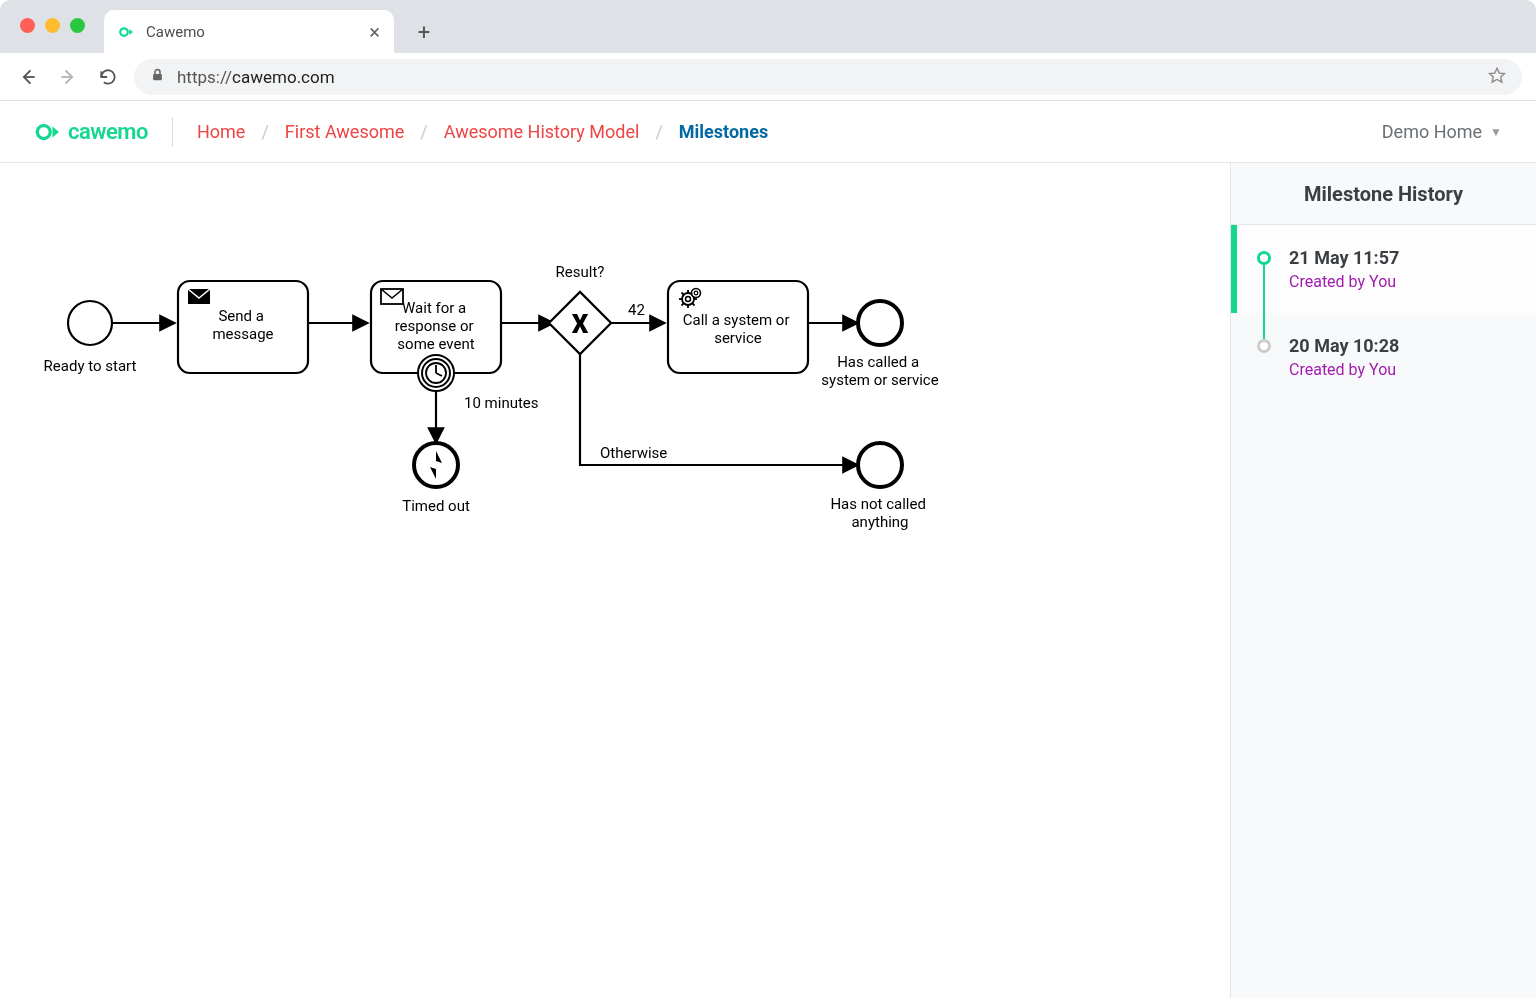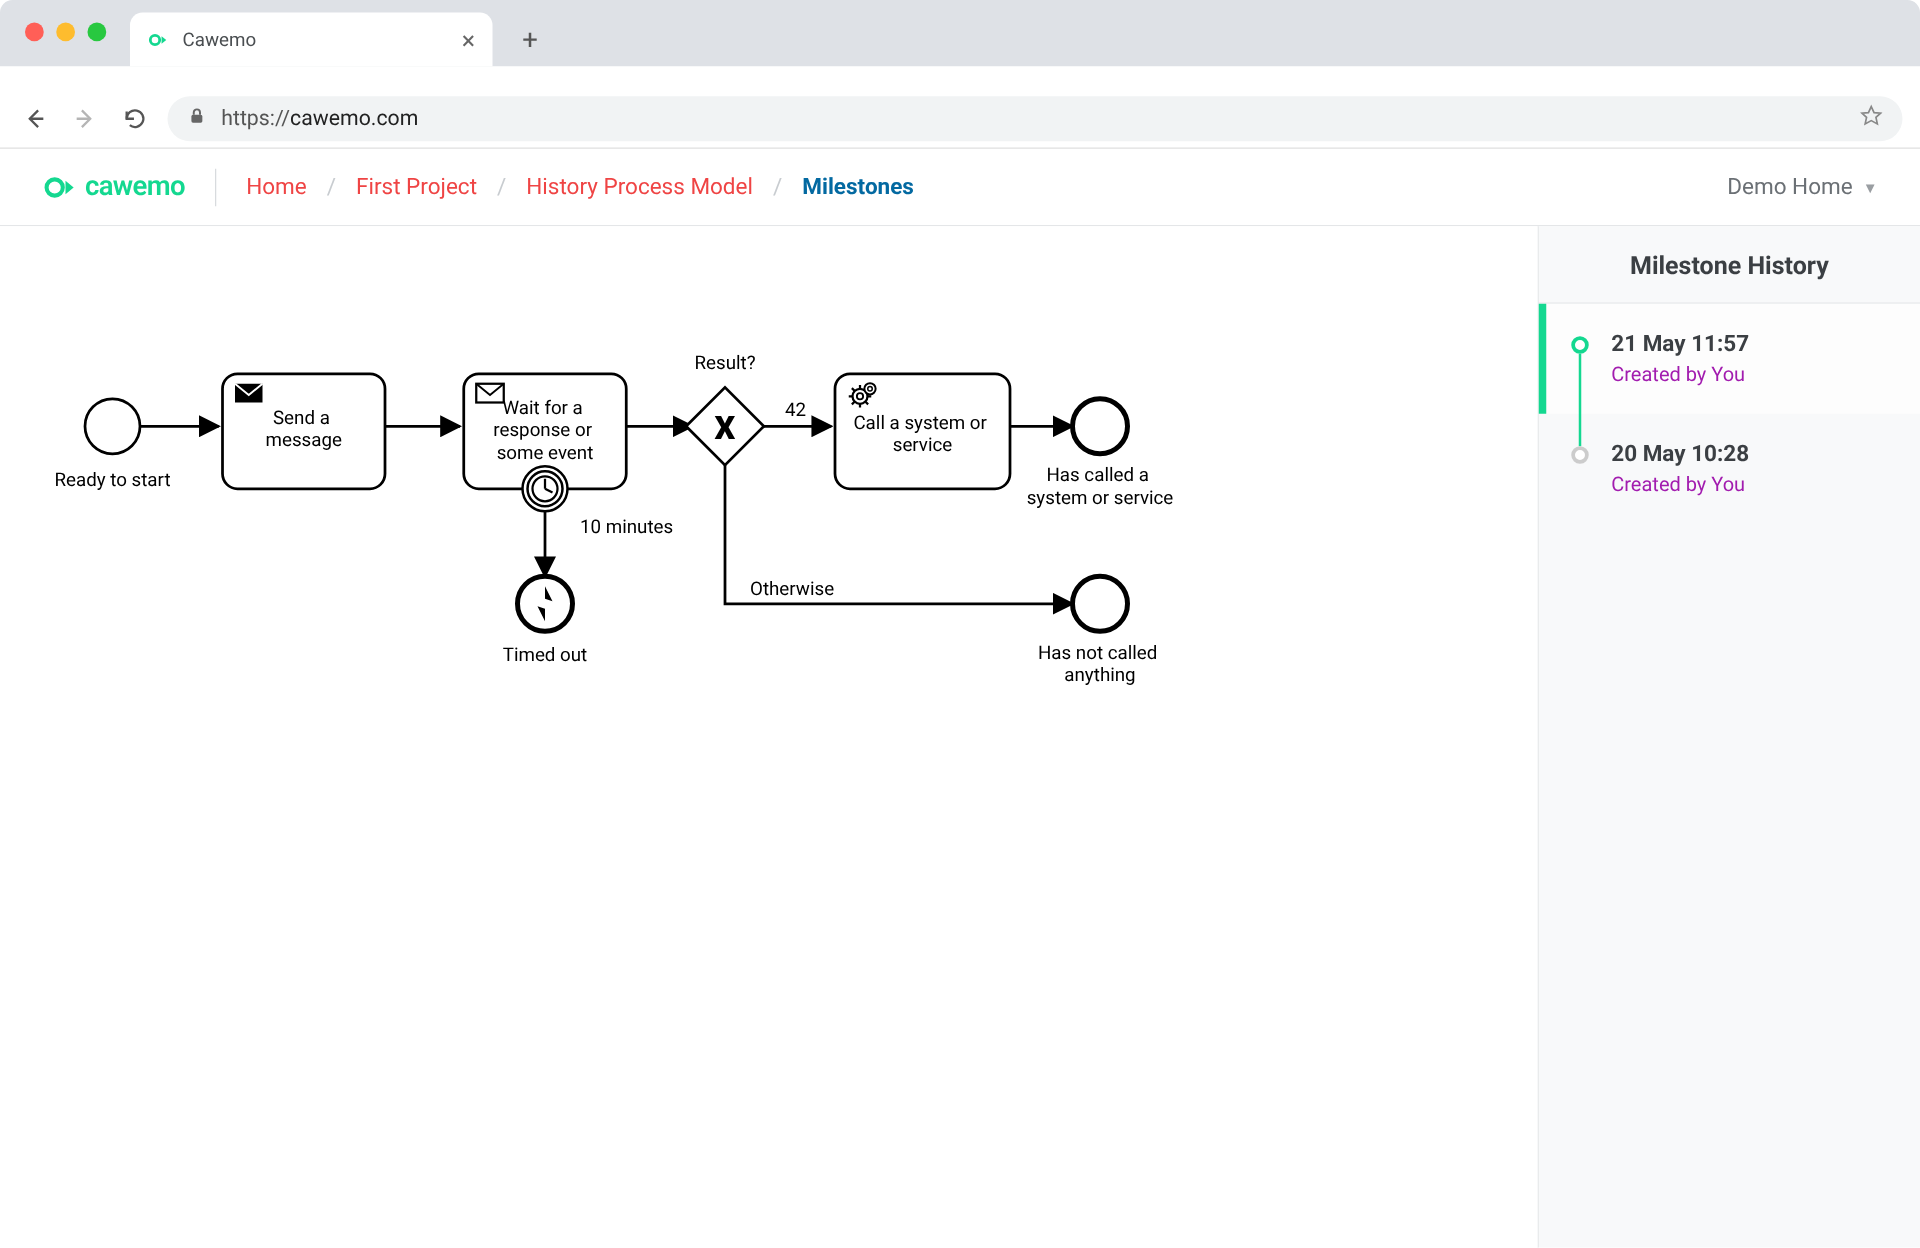--- a/index.html
+++ b/index.html
@@ -48,21 +48,20 @@
     display: flex; align-items: center; justify-content: center;
     font-size: 22px; color: #555;
   }
   .url-bar-row {
     height: 48px;
     background: #fff;
     display: flex; align-items: center;
     padding: 0 14px;
     gap: 12px;
     border-bottom: 1px solid #e0e0e0;
-    margin-top: 18px;
   }
   .nav-arrow, .reload {
     width: 28px; height: 28px;
     display: flex; align-items: center; justify-content: center;
     color: #555; font-size: 20px;
   }
   .nav-arrow.disabled { color: #b5b5b5; }
   .url-field {
     flex: 1;
     height: 36px;
@@ -237,23 +236,23 @@
     <svg width="26" height="26" viewBox="0 0 24 24" fill="none">
       <circle cx="9" cy="12" r="6" stroke="#14d890" stroke-width="3"></circle>
       <path d="M17 7 L23 12 L17 17 Z" fill="#14d890"></path>
     </svg>
     <span>cawemo</span>
   </div>
   <div class="divider"></div>
   <div class="crumbs">
     <a>Home</a>
     <span class="sep">/</span>
-    <a>First Project</a>
+    <a>First Awesome</a>
     <span class="sep">/</span>
-    <a>History Process Model</a>
+    <a>Awesome History Model</a>
     <span class="sep">/</span>
     <span class="current">Milestones</span>
   </div>
   <div class="user-menu">
     <span>Demo Home</span>
     <span class="user-caret">▼</span>
   </div>
 </div>
 
 <div class="main">

